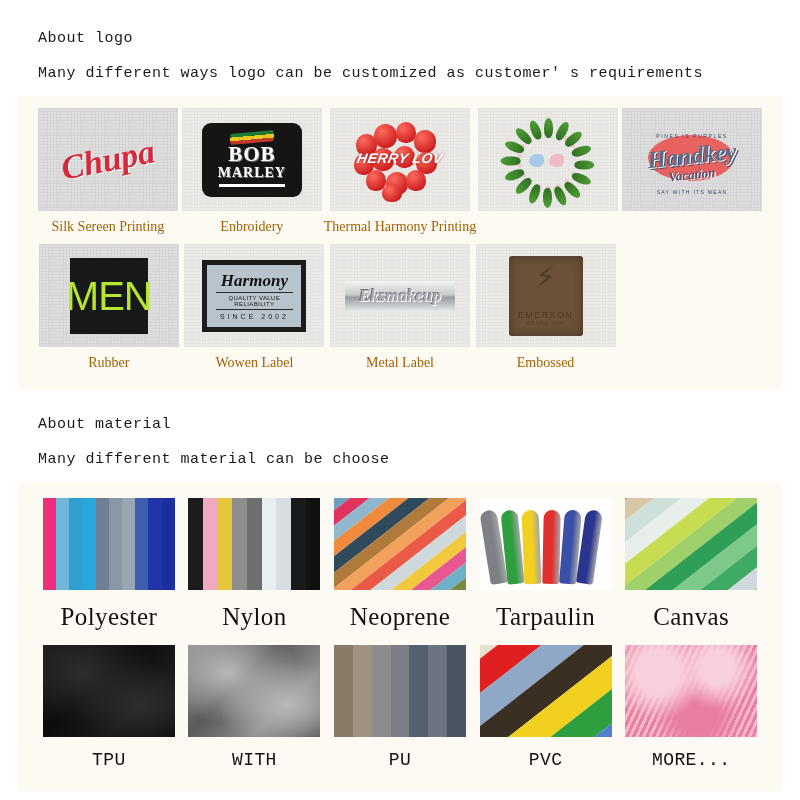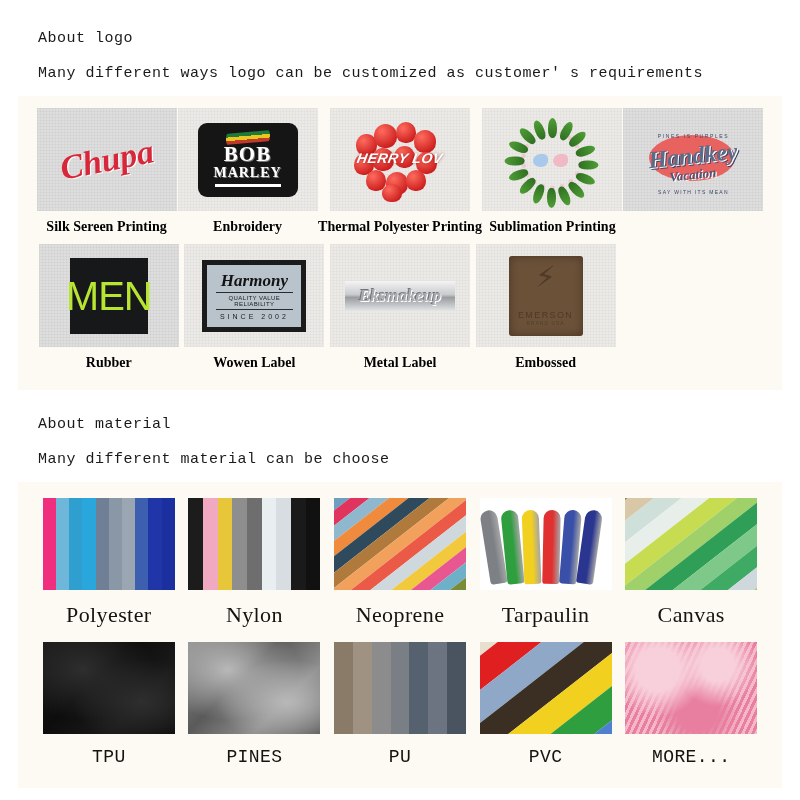--- a/index.html
+++ b/index.html
@@ -34,29 +34,28 @@
   }
   .cell { display: flex; flex-direction: column; align-items: center; }
 
   .thumb {
     width: 140px; height: 103px;
     position: relative; overflow: hidden;
     background: #e8e8e6;
   }
   .cap {
     font-family: "Liberation Serif", "DejaVu Serif", serif;
-    font-size: 14px; color: #000000;
+    font-size: 14px; color: #a16207;
     text-align: left; line-height: 1;
     padding-top: 9px; padding-bottom: 10px;
     white-space: nowrap;
-    font-weight: bold;
   }
   .cap-mat {
     font-family: "Liberation Serif", "DejaVu Serif", serif;
-    font-size: 22px; color: #15120f;
+    font-size: 25px; color: #15120f;
     text-align: center; line-height: 1;
     padding-top: 10px; padding-bottom: 12px;
     white-space: nowrap; letter-spacing: .4px;
   }
   .cap-mono { font-family: "Liberation Mono","DejaVu Sans Mono",monospace; font-size:18px; }
 
   
   .tex-gray {
     background:
       repeating-linear-gradient(90deg, rgba(0,0,0,.03) 0 1px, transparent 1px 3px),
@@ -216,21 +215,21 @@
             <i class="berry" style="left:20px; top:28px; width:22px; height:23px;"></i>
             <i class="berry" style="left:42px; top:26px; width:21px; height:22px;"></i>
             <i class="berry" style="left:64px; top:32px; width:21px; height:22px;"></i>
             <i class="berry" style="left:14px; top:50px; width:20px; height:21px;"></i>
             <i class="berry" style="left:34px; top:52px; width:22px; height:23px;"></i>
             <i class="berry" style="left:54px; top:50px; width:20px; height:21px;"></i>
             <i class="berry" style="left:30px; top:64px; width:20px; height:18px;"></i>
             <div class="heart-txt">HERRY LOV</div>
           </div>
         </div>
-        <div class="cap">Thermal Polyester Printing</div>
+        <div class="cap">Thermal Harmony Printing</div>
       </div>
 
       <div class="cell">
         <div class="thumb tex-white">
           <div class="center-abs wreath">
             <div class="wr-ring"></div>
             <i class="leaf" style="left:39px; top:0px;   transform:rotate(0deg);"></i>
             <i class="leaf" style="left:53px; top:3px;   transform:rotate(28deg);"></i>
             <i class="leaf" style="left:64px; top:11px;  transform:rotate(50deg);"></i>
             <i class="leaf" style="left:72px; top:23px;  transform:rotate(72deg);"></i>
@@ -243,21 +242,20 @@
             <i class="leaf" style="left:14px; top:58px;  transform:rotate(225deg);"></i>
             <i class="leaf" style="left:5px;  top:47px;  transform:rotate(250deg);"></i>
             <i class="leaf" style="left:1px;  top:33px;  transform:rotate(270deg);"></i>
             <i class="leaf" style="left:5px;  top:19px;  transform:rotate(292deg);"></i>
             <i class="leaf" style="left:14px; top:8px;   transform:rotate(315deg);"></i>
             <i class="leaf" style="left:26px; top:2px;   transform:rotate(338deg);"></i>
             <i class="bird blue"></i>
             <i class="bird pink"></i>
           </div>
         </div>
-        <div class="cap">Sublimation Printing</div>
       </div>
 
       <div class="cell">
         <div class="thumb tex-gray">
           <div class="center-abs hk">
             <div class="hk-oval"></div>
             <div class="hk-top">PINES IS PURPLES</div>
             <div class="hk-main">Handkey</div>
             <div class="hk-sub">Vacation</div>
             <div class="hk-bot">SAY WITH ITS MEAN</div>
@@ -424,21 +422,21 @@
             </div>
           </div>
         <div class="cap-mat cap-mono">TPU</div>
       </div>
       <div class="cell">
         <div class="mat">
             <div class="mat-inner">
               <div class="drape" style="background: radial-gradient(at 30% 30%, rgb(184, 184, 184) 0%, transparent 55%), radial-gradient(at 75% 65%, rgb(184, 184, 184) 0%, transparent 50%), linear-gradient(135deg, rgb(143, 143, 143) 0%, rgb(90, 90, 90) 40%, rgb(143, 143, 143) 70%, rgb(90, 90, 90) 100%);"></div>
             </div>
           </div>
-        <div class="cap-mat cap-mono">PINES</div>
+        <div class="cap-mat cap-mono">WITH</div>
       </div>
       <div class="cell">
         <div class="mat">
             <div class="mat-inner">
               <div class="stripes-v">
                 <i style="background: rgb(138, 122, 104);"></i>
                 <i style="background: rgb(160, 146, 130);"></i>
                 <i style="background: rgb(140, 140, 140);"></i>
                 <i style="background: rgb(122, 127, 134);"></i>
                 <i style="background: rgb(85, 97, 110);"></i>

